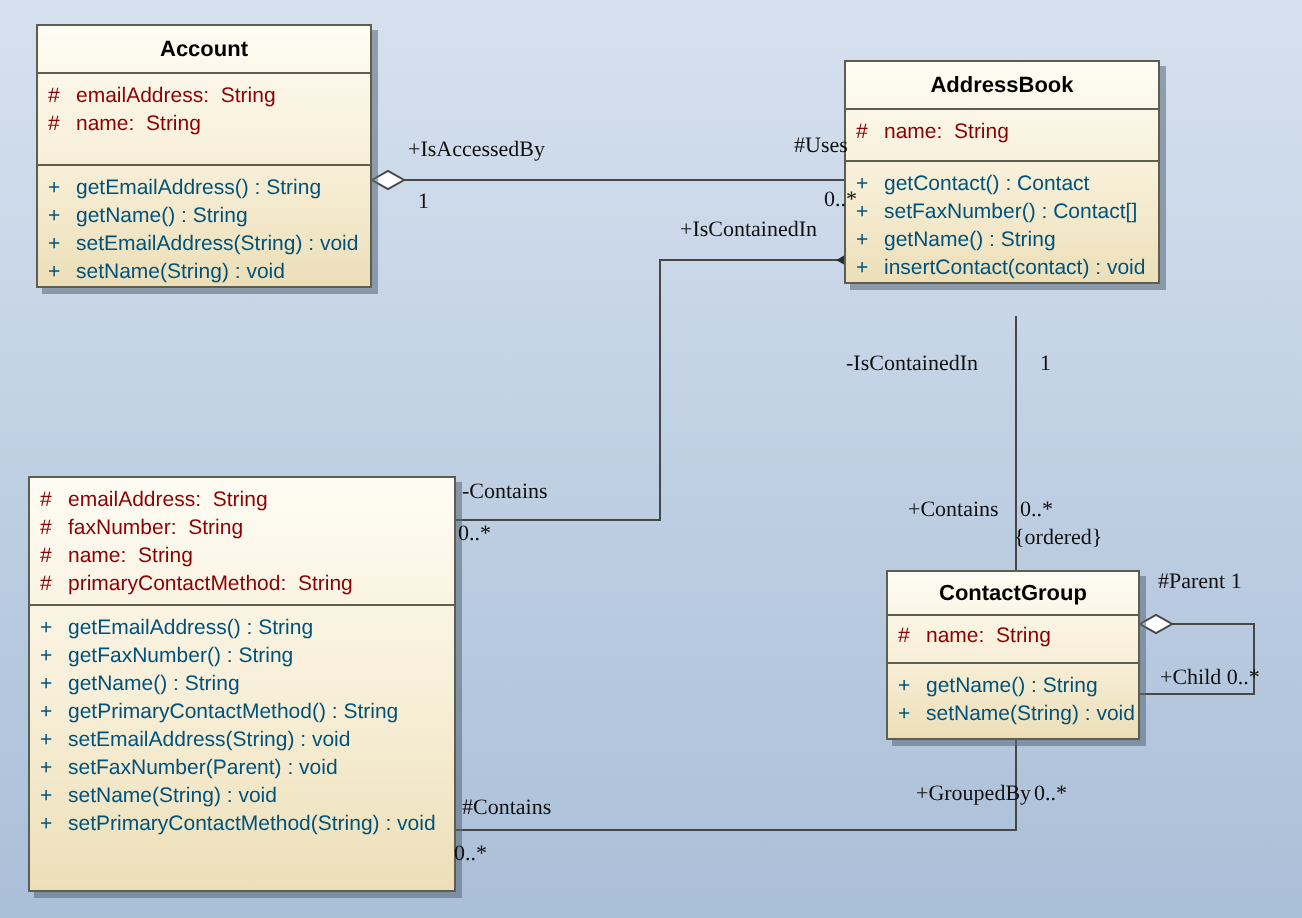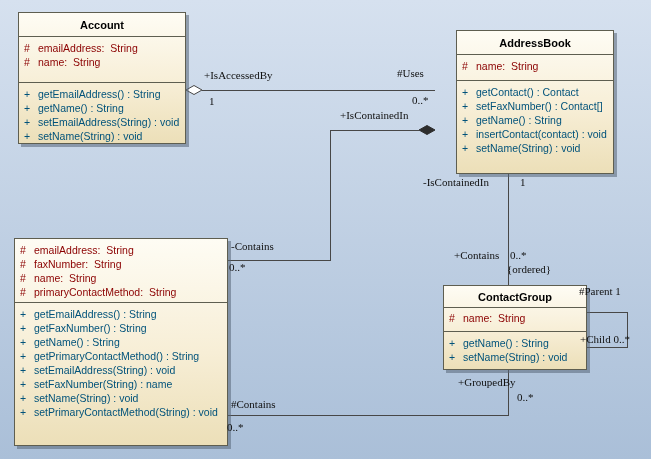--- a/index.html
+++ b/index.html
@@ -78,21 +78,21 @@
       <div class="member attr-row"><span class="vis">#</span><span>name:  String</span></div>
     </div>
     <div class="compartment ops">
       <div class="member op-row"><span class="vis">+</span><span>getEmailAddress() : String</span></div>
       <div class="member op-row"><span class="vis">+</span><span>getName() : String</span></div>
       <div class="member op-row"><span class="vis">+</span><span>setEmailAddress(String) : void</span></div>
       <div class="member op-row"><span class="vis">+</span><span>setName(String) : void</span></div>
     </div>
   </div>
 
-  <div class="uml-class" style="left:456px;top:30px;width:158px;height:144px">
+  <div class="uml-class" style="left:422px;top:30px;width:158px;height:112px">
     <div class="uml-title" style="height:24px">AddressBook</div>
     <div class="compartment" style="height:26px">
       <div class="member attr-row"><span class="vis">#</span><span>name:  String</span></div>
     </div>
     <div class="compartment ops">
       <div class="member op-row"><span class="vis">+</span><span>getContact() : Contact</span></div>
       <div class="member op-row"><span class="vis">+</span><span>setFaxNumber() : Contact[]</span></div>
       <div class="member op-row"><span class="vis">+</span><span>getName() : String</span></div>
       <div class="member op-row"><span class="vis">+</span><span>insertContact(contact) : void</span></div>
       <div class="member op-row"><span class="vis">+</span><span>setName(String) : void</span></div>
@@ -105,27 +105,27 @@
       <div class="member attr-row"><span class="vis">#</span><span>faxNumber:  String</span></div>
       <div class="member attr-row"><span class="vis">#</span><span>name:  String</span></div>
       <div class="member attr-row"><span class="vis">#</span><span>primaryContactMethod:  String</span></div>
     </div>
     <div class="compartment ops">
       <div class="member op-row"><span class="vis">+</span><span>getEmailAddress() : String</span></div>
       <div class="member op-row"><span class="vis">+</span><span>getFaxNumber() : String</span></div>
       <div class="member op-row"><span class="vis">+</span><span>getName() : String</span></div>
       <div class="member op-row"><span class="vis">+</span><span>getPrimaryContactMethod() : String</span></div>
       <div class="member op-row"><span class="vis">+</span><span>setEmailAddress(String) : void</span></div>
-      <div class="member op-row"><span class="vis">+</span><span>setFaxNumber(String) : name</span></div>
+      <div class="member op-row"><span class="vis">+</span><span>setFaxNumber(Parent) : void</span></div>
       <div class="member op-row"><span class="vis">+</span><span>setName(String) : void</span></div>
       <div class="member op-row"><span class="vis">+</span><span>setPrimaryContactMethod(String) : void</span></div>
     </div>
   </div>
 
-  <div class="uml-class" style="left:443px;top:285px;width:144px;height:85px">
+  <div class="uml-class" style="left:443px;top:285px;width:127px;height:85px">
     <div class="uml-title" style="height:22px">ContactGroup</div>
     <div class="compartment" style="height:24px;padding-top:3px">
       <div class="member attr-row"><span class="vis">#</span><span>name:  String</span></div>
     </div>
     <div class="compartment ops">
       <div class="member op-row"><span class="vis">+</span><span>getName() : String</span></div>
       <div class="member op-row"><span class="vis">+</span><span>setName(String) : void</span></div>
     </div>
   </div>
 
@@ -138,16 +138,16 @@
   <div class="edge-label" style="left:229px;top:261px">0..*</div>
   <div class="edge-label" style="left:423px;top:176px">-IsContainedIn</div>
   <div class="edge-label" style="left:520px;top:176px">1</div>
   <div class="edge-label" style="left:454px;top:249px">+Contains</div>
   <div class="edge-label" style="left:510px;top:249px">0..*</div>
   <div class="edge-label" style="left:507px;top:263px">{ordered}</div>
   <div class="edge-label" style="left:579px;top:285px">#Parent 1</div>
   <div class="edge-label" style="left:580px;top:333px">+Child 0..*</div>
   <div class="edge-label" style="left:231px;top:398px">#Contains</div>
   <div class="edge-label" style="left:227px;top:421px">0..*</div>
-  <div class="edge-label" style="left:458px;top:376px">+GroupedBy</div>
+  <div class="edge-label" style="left:458px;top:391px">+GroupedBy</div>
   <div class="edge-label" style="left:517px;top:391px">0..*</div>
 
 </div>
 
 </body></html>

